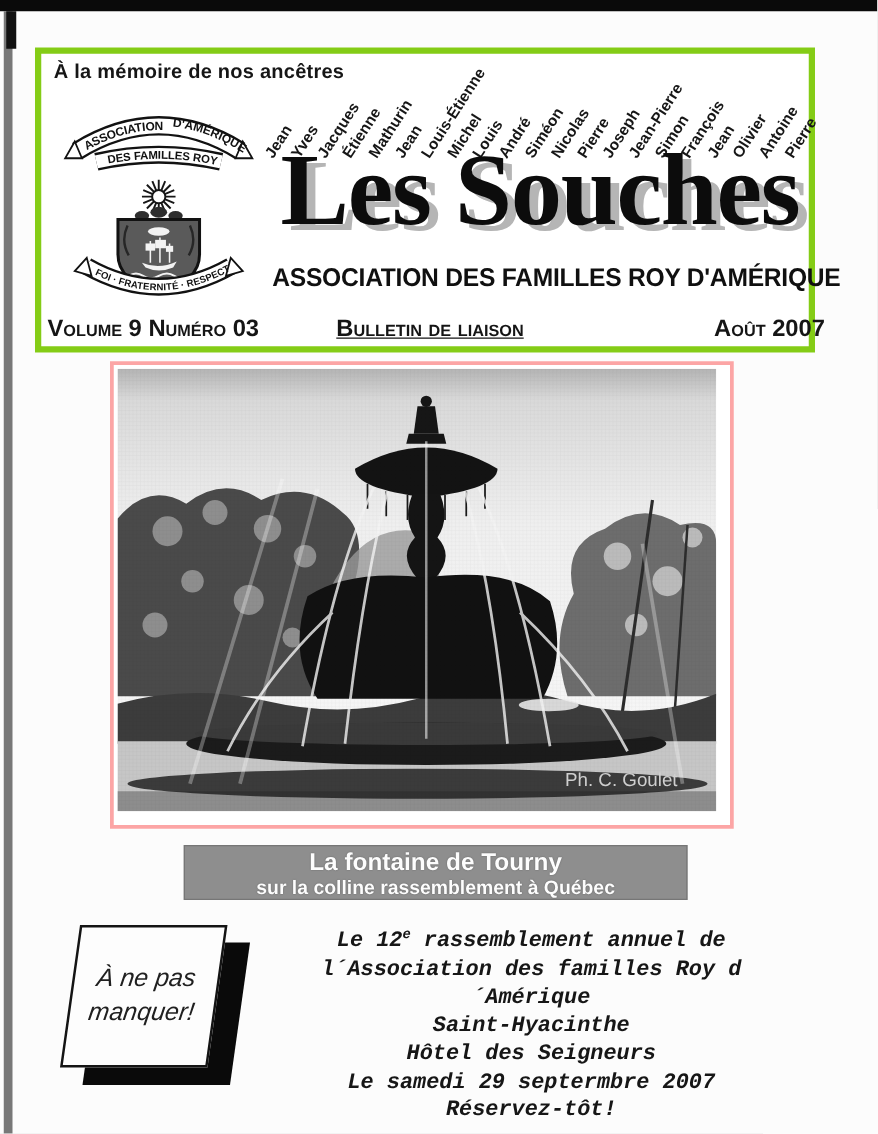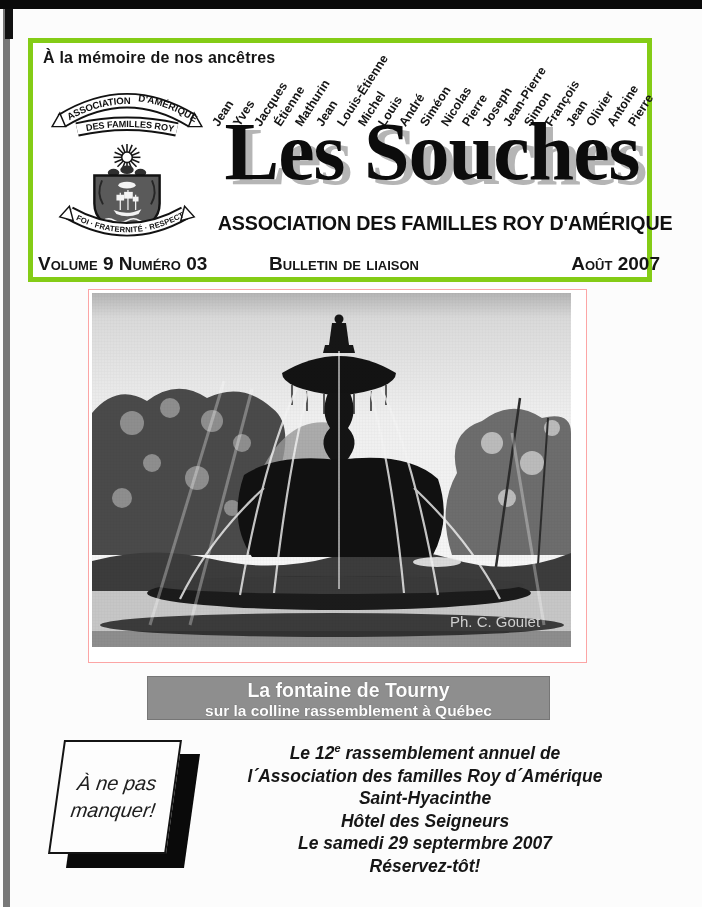--- a/index.html
+++ b/index.html
@@ -42,27 +42,27 @@
     font-size:20.5px; font-weight:bold; letter-spacing:-0.2px; color:#101010;
     transform:scaleX(0.96); transform-origin:center; white-space:nowrap;
   }
 
   
   .issue-bar {
     position:absolute; left:28px; top:253px; width:632px; height:24px;
     font-weight:bold; font-variant:small-caps; font-size:19px; color:#151515;
   }
   .issue-volume  { position:absolute; left:10px; }
-  .issue-bulletin{ position:absolute; left:0; width:100%; text-align:center; }
+  .issue-bulletin{ position:absolute; left:0; width:100%; text-align:center;text-decoration:underline; }
   .issue-date    { position:absolute; right:0; }
 
   
   .photo-frame {
     position:absolute; left:88px; top:289px; width:499px; height:374px;
-    border:1px solid #fca5a5; padding:3px; background:#fff;
+    border:3px solid #fca5a5; padding:3px; background:#fff;
   }
   .photo-frame svg { display:block; width:479px; height:354px; }
 
   
   .caption {
     position:absolute; left:147px; top:676px; width:403px; height:44px;
     background:var(--caption-bg, #8e8e8e); border:1px solid #767676;
     text-align:center; color:#fdfdfd;
   }
   .caption-line1 { font-size:19.5px; font-weight:bold; margin-top:2px; text-shadow:0 0 1px #4c4c4c; }
@@ -77,21 +77,21 @@
   .promo-face {
     position:absolute; left:0; top:0; width:118px; height:114px;
     background:#fdfdfd; border:2px solid #141414; transform:skewX(-8deg);
     display:flex; flex-direction:column; justify-content:center; align-items:center;
     font-style:italic; font-size:20px; line-height:27px; color:#202020;
   }
 
   
   .announcement {
     position:absolute; left:235px; top:742px; width:380px; text-align:center;
-    font-weight:bold; font-style:italic; font-size:17.5px; line-height:22.5px; color:#161616;
+    font-weight:bold; font-style:italic; font-size:17.5px; line-height:22.5px; color:#161616;font-family:Liberation Mono, monospace;
   }
   .announcement sup { font-size:11px; line-height:0; }
 </style>
 </head>
 <body>
 
 <div class="page" style="--caption-bg: #8e8e8e; --title-shadow: #b5b5b5;">
 
   <div class="scan-top-bar"></div>
   <div class="scan-left-strip"></div>

